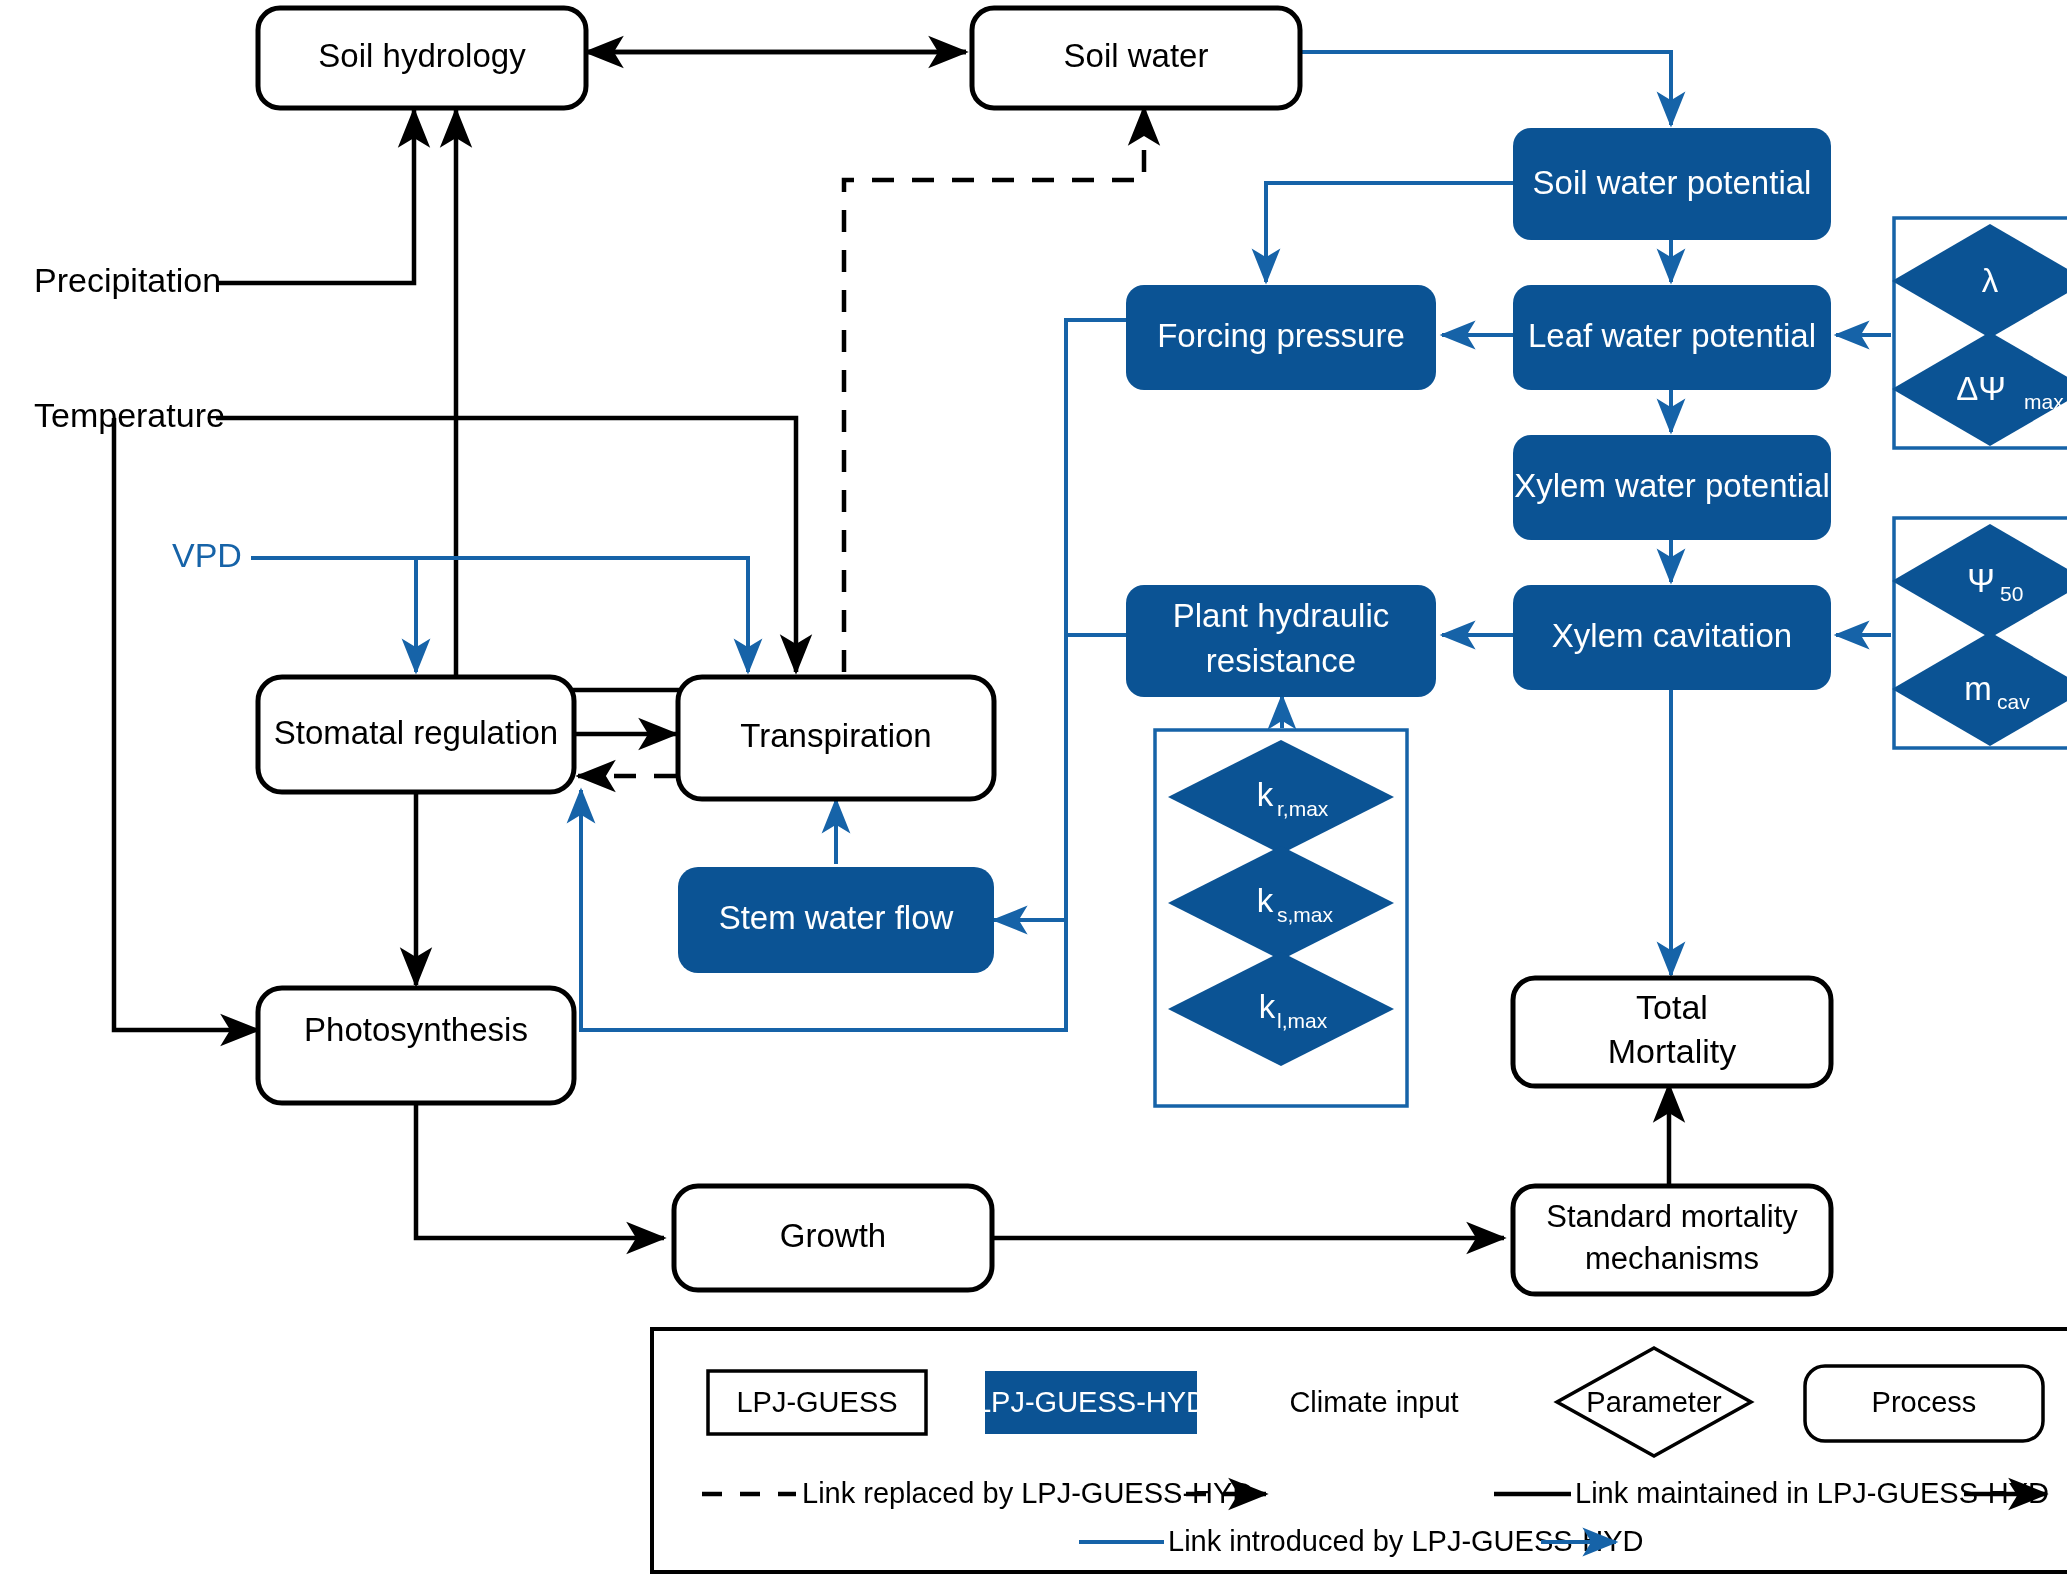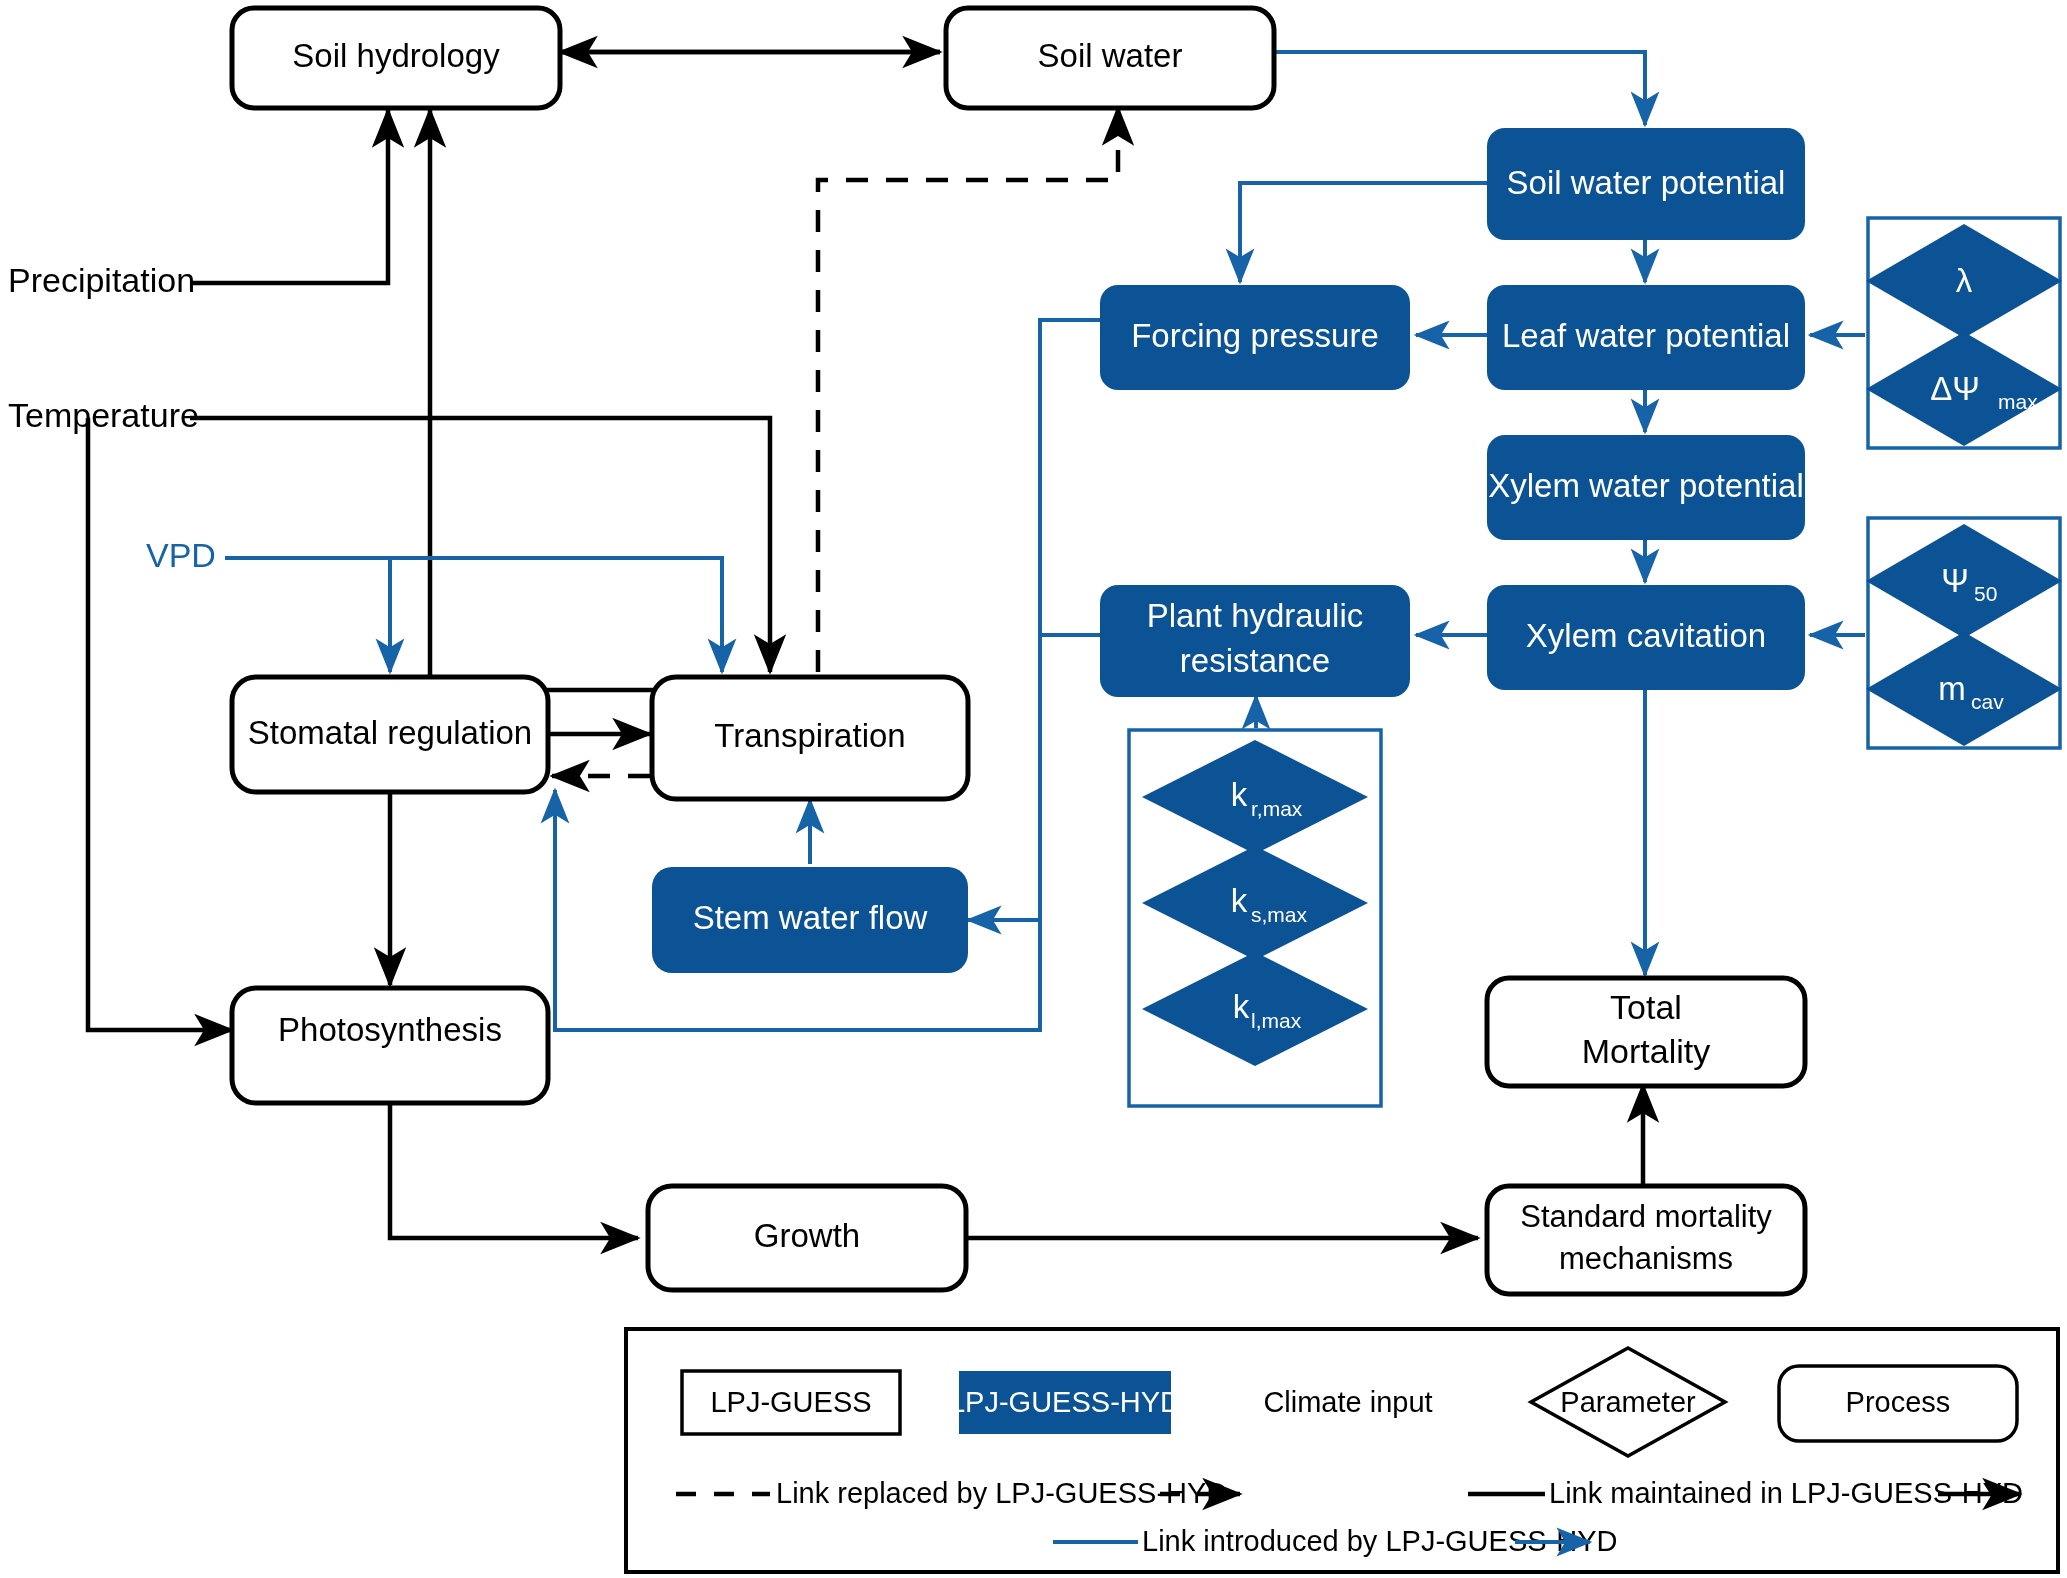--- a/index.html
+++ b/index.html
@@ -1,19 +1,19 @@
 <!DOCTYPE html>
 <html><head>
 <meta charset="utf-8">
 <title>LPJ-GUESS-HYD model flow diagram</title>
 <style>
   html,body{margin:0;padding:0;background:#ffffff;}
   body{width:2067px;height:1578px;overflow:hidden;
        font-family:"Liberation Sans","DejaVu Sans",sans-serif;}
-  #diagram{position:relative;width:1677px;height:1578px;}
+  #diagram{position:relative;width:1677px;height:1578px;padding-left:26px;}
   svg{display:block;}
   .nodeLabel{font-family:"Liberation Sans","DejaVu Sans",sans-serif;}
 </style>
 </head>
 <body>
 
 <div id="diagram">
 <svg width="2067" height="1578" viewBox="0 0 2067 1578" xmlns="http://www.w3.org/2000/svg">
 
   <defs>

